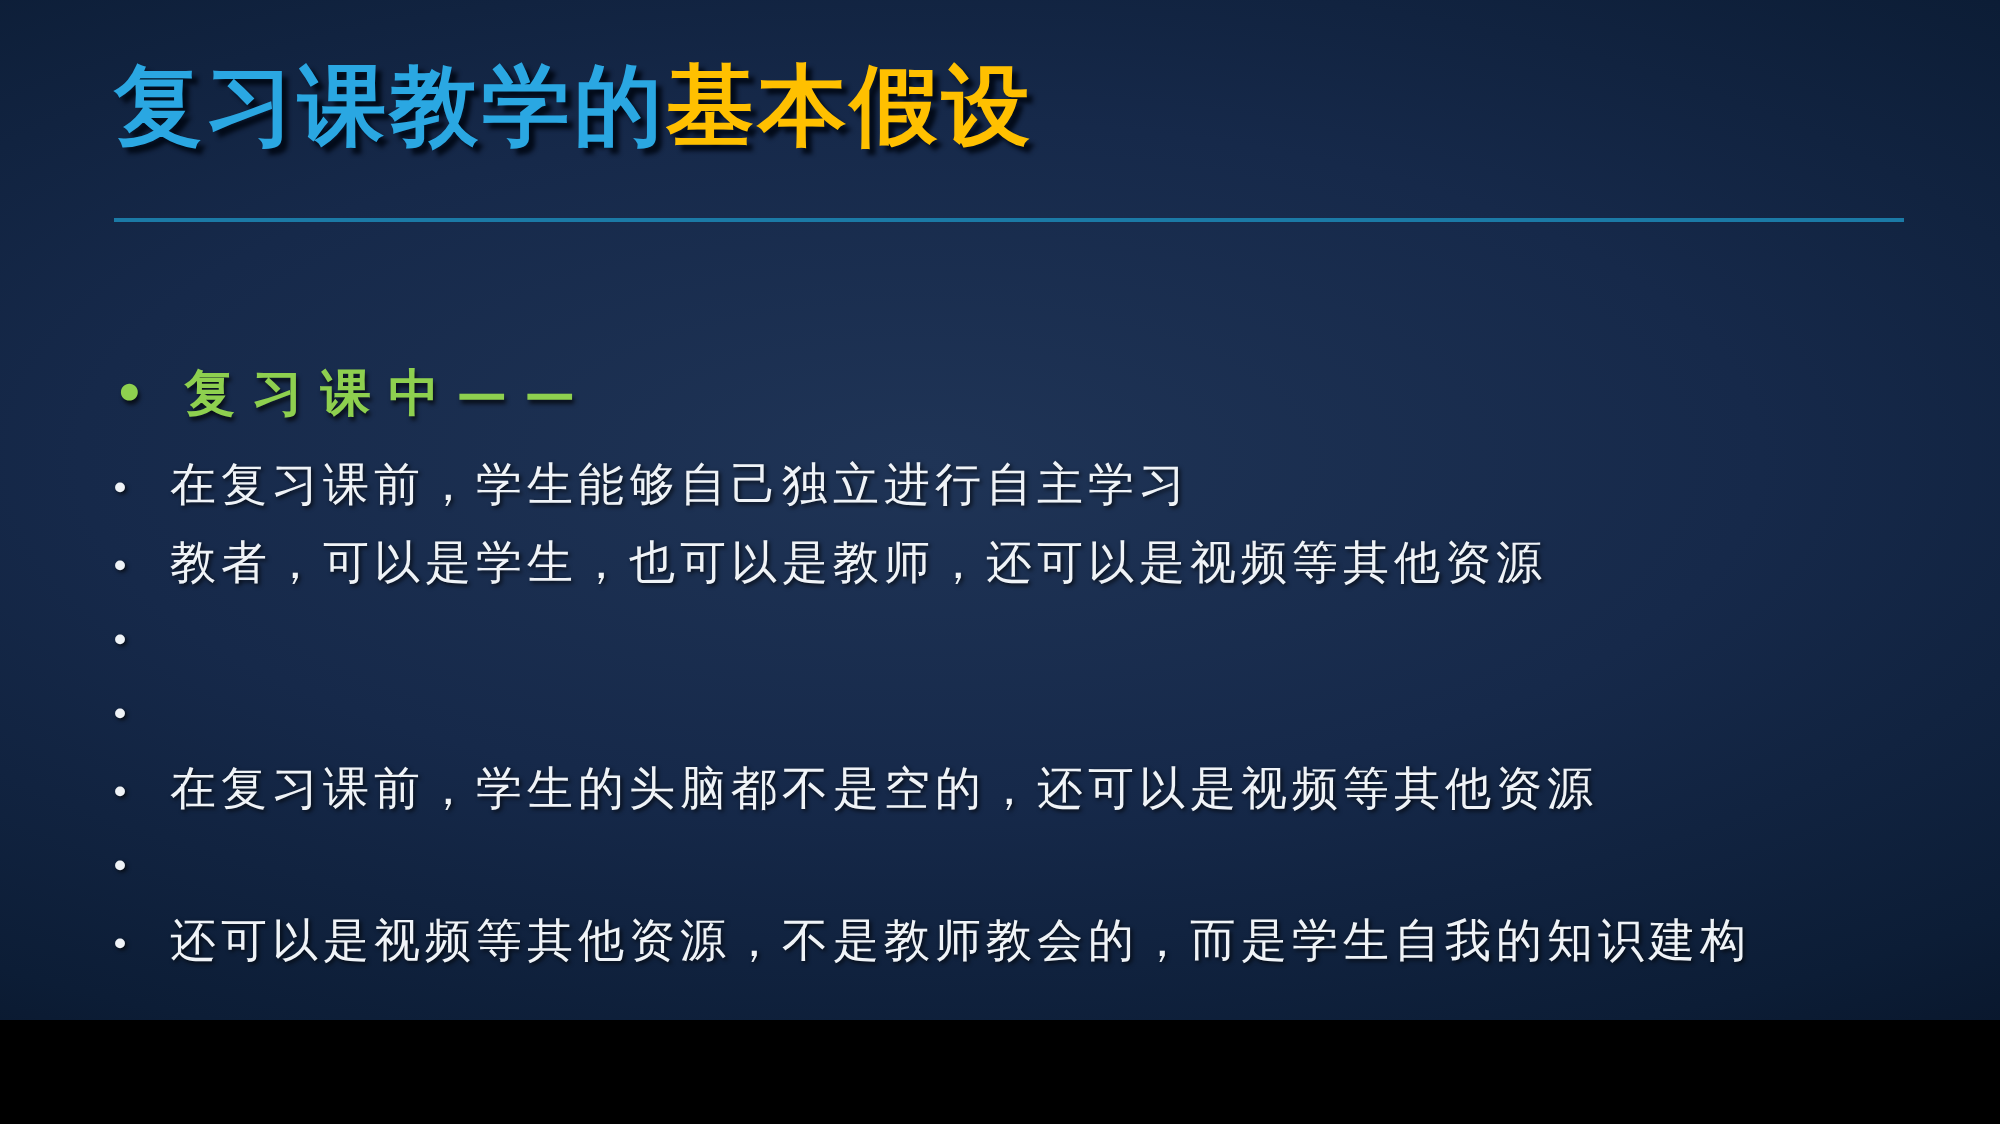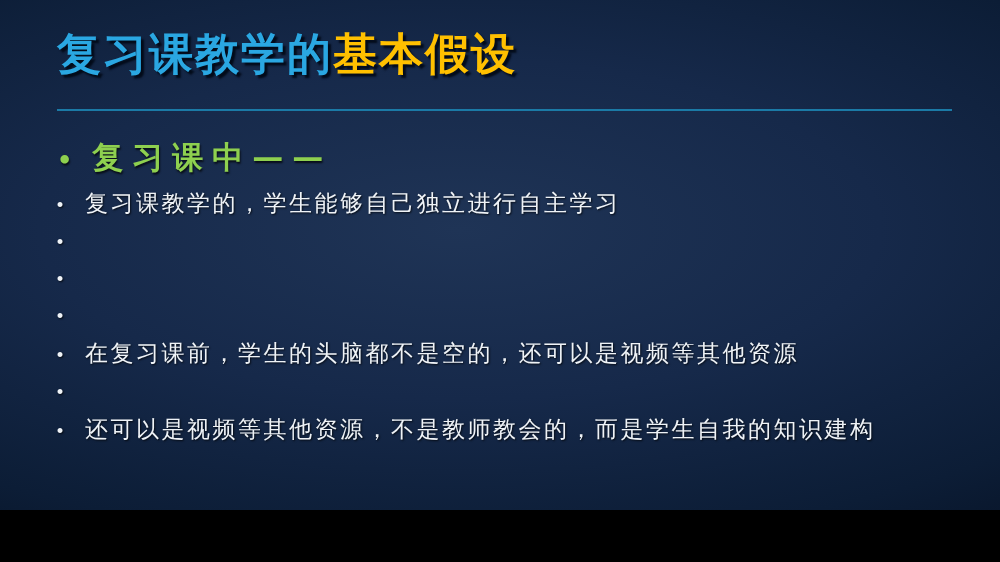--- a/index.html
+++ b/index.html
@@ -49,24 +49,25 @@
     color: var(--heading-green, #8ED04F);
     font-family: "DejaVu Serif", "Liberation Serif", serif;
     font-weight: 600;
     text-shadow: 1px 2px 2px rgba(0, 0, 0, 0.7);
   }
   .heading-bullet {
     font-size: 24px;
     margin-right: 20px;
   }
   .heading-text {
-    font-size: 31px;
+    font-size: 25px;
     letter-spacing: 9px;
     line-height: 40px;
     white-space: nowrap;
+    margin-top: 40px;
   }
   .bullet-list {
     list-style: none;
     margin: 8px 40px 0 55px;
     padding: 0;
   }
   .bullet-item {
     display: flex;
     align-items: baseline;
     color: var(--body-text, #EFF3F7);
@@ -97,24 +98,25 @@
   </header>
 
   <div class="heading-row">
     <span class="heading-bullet">•</span>
     <span class="heading-text">复习课中——</span>
   </div>
 
   <ul class="bullet-list">
     <li class="bullet-item">
       <span class="bullet-dot">•</span>
-      <span>复习课教学的，学生能够自己独立进行自主学习</span>
+      <span>在复习课前，学生能够自己独立进行自主学习</span>
     </li>
     <li class="bullet-item">
       <span class="bullet-dot">•</span>
+      <span>教者，可以是学生，也可以是教师，还可以是视频等其他资源</span>
     </li>
     <li class="bullet-item">
       <span class="bullet-dot">•</span>
     </li>
     <li class="bullet-item">
       <span class="bullet-dot">•</span>
     </li>
     <li class="bullet-item">
       <span class="bullet-dot">•</span>
       <span>在复习课前，学生的头脑都不是空的，还可以是视频等其他资源</span>

